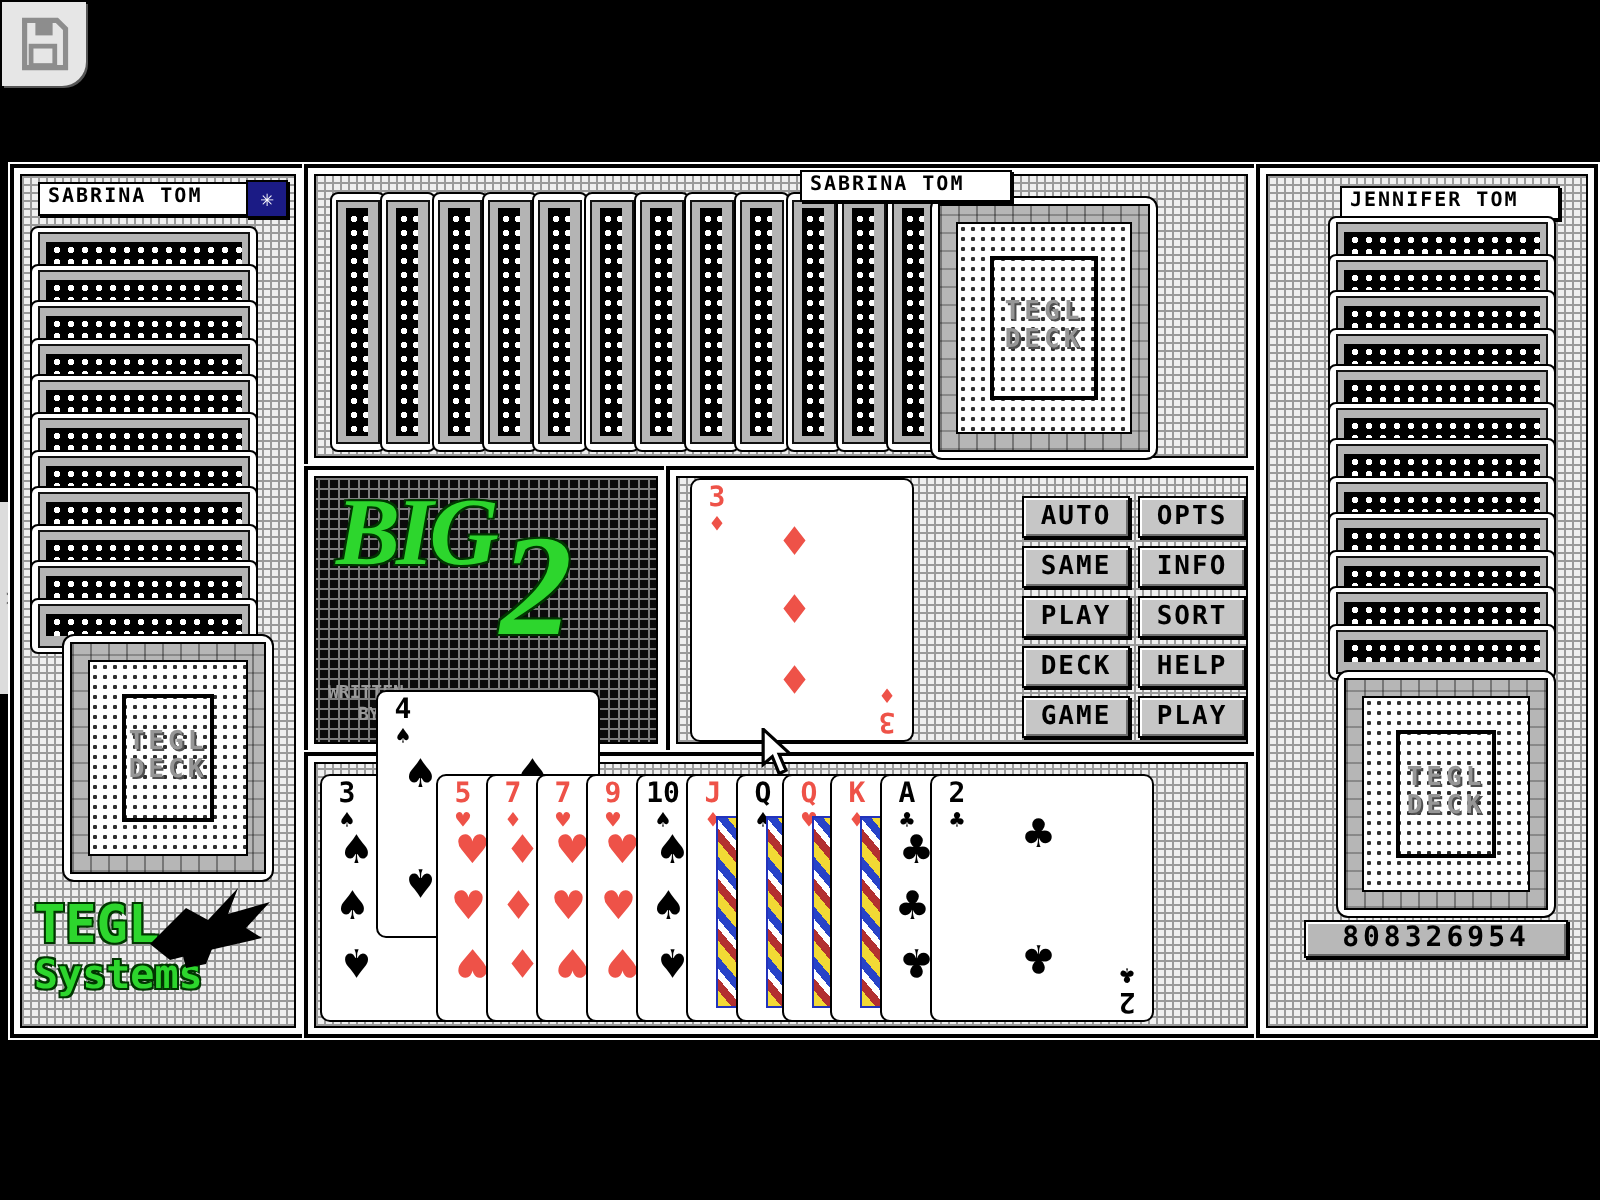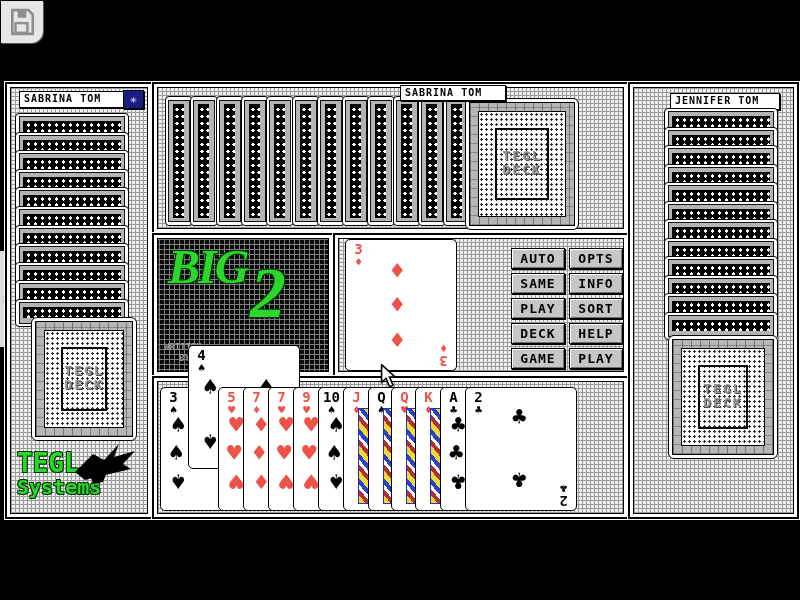--- a/index.html
+++ b/index.html
@@ -481,19 +481,20 @@
       <div class="deck-ring">
           <div class="deck-field">
             <div class="deck-inner"></div>
           </div>
         </div>
       <div class="deck-label">
           <div>TEGL</div>
           <div>DECK</div>
         </div>
     </div>
+    <div class="score-bar" style="left:22px;top:376px;width:130px;height:17px;">808326954</div>
   </div>
 
   <svg class="cursor" style="left:380px;top:364px;" width="18" height="24" viewBox="0 0 15 21">
     <polygon points="1,0.5 1,16 5,12.5 8,20 11,18.5 8,11.5 13,11.5" fill="#fff" stroke="#000" stroke-width="1.4"></polygon>
   </svg>
 
 </div>
 
 </body></html>

